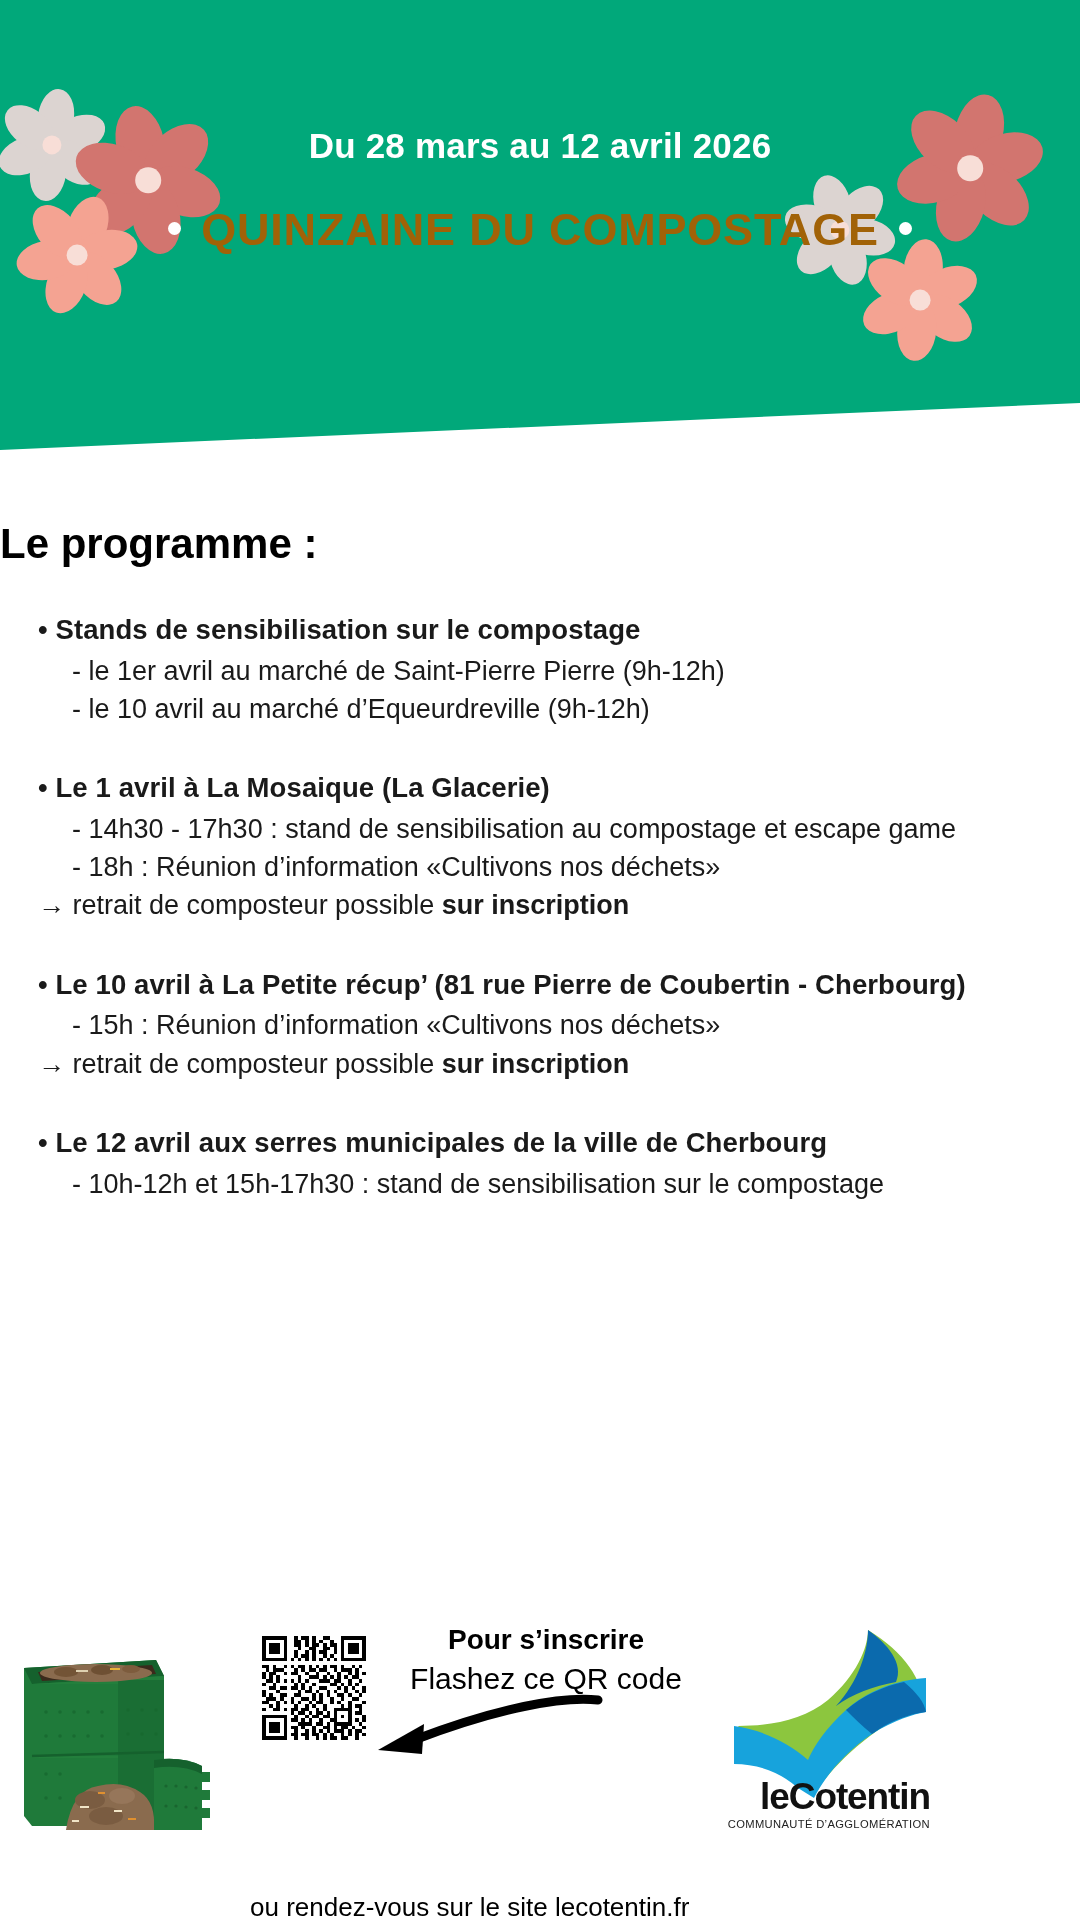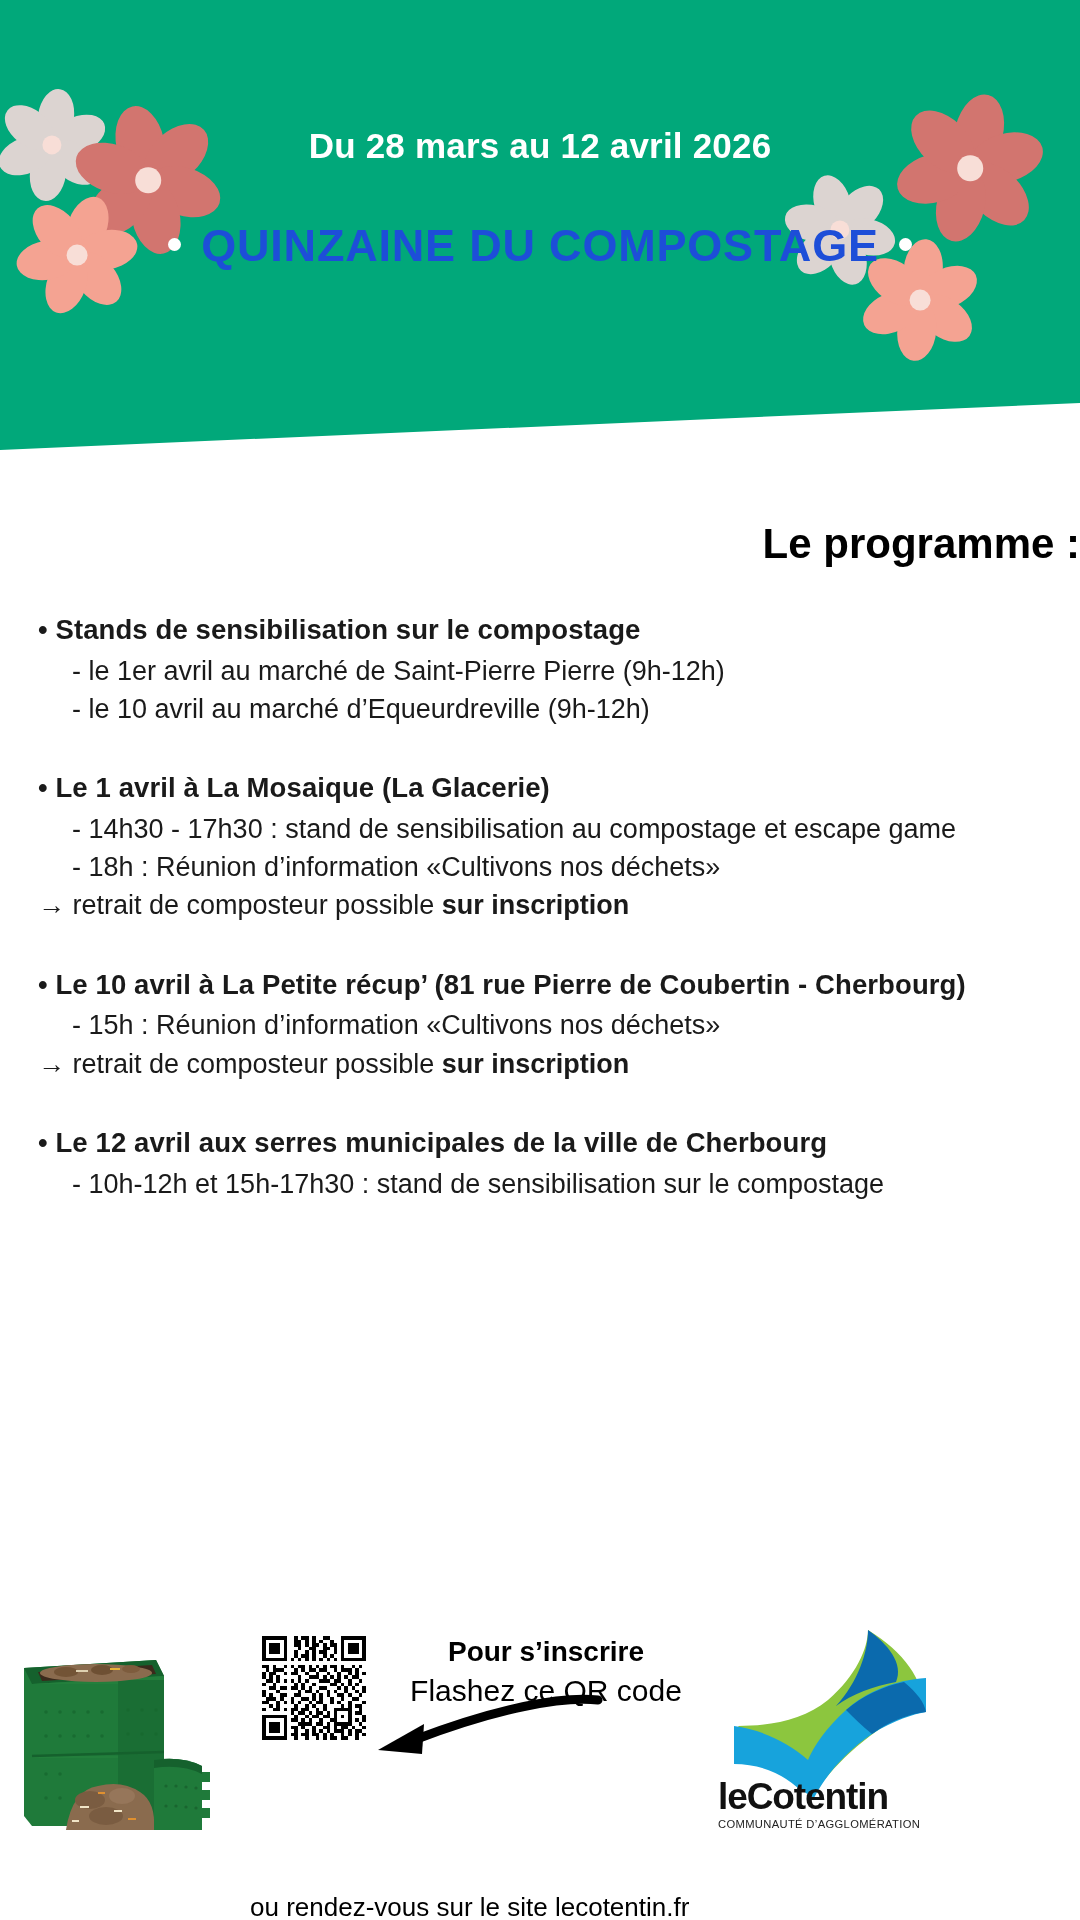--- a/index.html
+++ b/index.html
@@ -62,23 +62,23 @@
   #header-dates {
     margin: 0;
     padding-top: 126px;
     color: #ffffff;
     font-size: 35px;
     font-weight: bold;
     letter-spacing: .2px;
     font-family: "Liberation Sans", sans-serif;
   }
   #header-main-title {
-    margin: 16px;
+    margin: 0;
     padding-top: 38px;
-    color: #1d4ed8;
+    color: #a16207;
     font-size: 45px;
     font-weight: bold;
     letter-spacing: .8px;
     white-space: nowrap;
     font-family: "Liberation Sans", sans-serif;
   }
   .title-dot {
     display: inline-block;
     width: 13px;
     height: 13px;
@@ -90,21 +90,21 @@
   }
   .title-dot.left { margin-right: 20px; }
   .title-dot.right { margin-left: 20px; }
 
   
   #programme-heading {
     position: absolute;
     left: 0;
     top: 520px;
     width: 1080px;
-    text-align: right;
+    text-align: left;
     font-size: 42px;
     font-weight: bold;
     color: #000000;
     font-family: "Liberation Sans", sans-serif;
   }
 
   #programme-body {
     position: absolute;
     left: 38px;
     top: 612px;
@@ -159,21 +159,21 @@
   }
   #qr-code-image {
     width: 104px;
     height: 104px;
     display: block;
   }
 
   #inscription-block {
     position: absolute;
     left: 396px;
-    top: 36px;
+    top: 24px;
     width: 300px;
     text-align: center;
   }
   #inscription-title {
     font-size: 28px;
     font-weight: bold;
     color: #000;
     margin: 0;
   }
   #inscription-subtitle {
@@ -200,21 +200,21 @@
     left: 718px;
     top: 22px;
     width: 212px;
     height: 190px;
   }
   #cotentin-wordmark {
     position: absolute;
     left: 718px;
     top: 178px;
     width: 212px;
-    text-align: left;
+    text-align: right;
   }
   #cotentin-name {
     font-size: 37px;
     font-weight: bold;
     letter-spacing: -1.1px;
     color: #111;
     line-height: 1;
     font-family: "Liberation Sans", sans-serif;
   }
   #cotentin-tagline {

